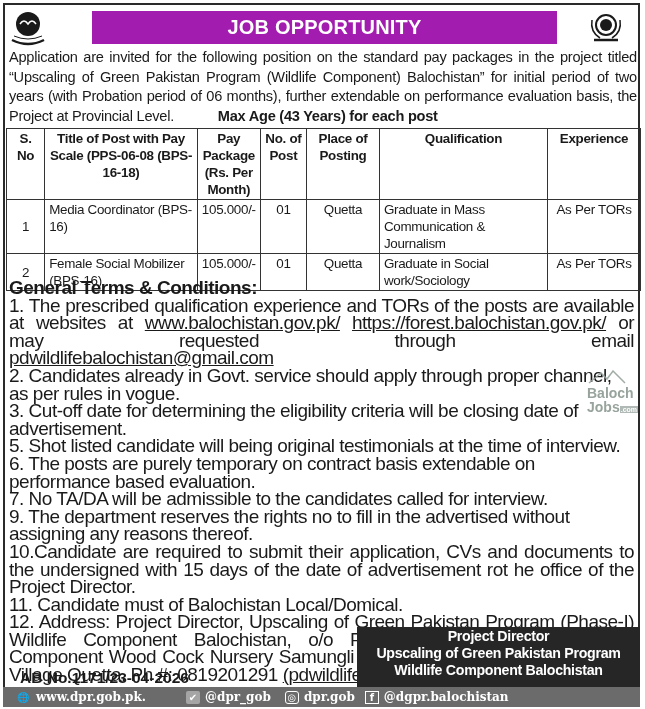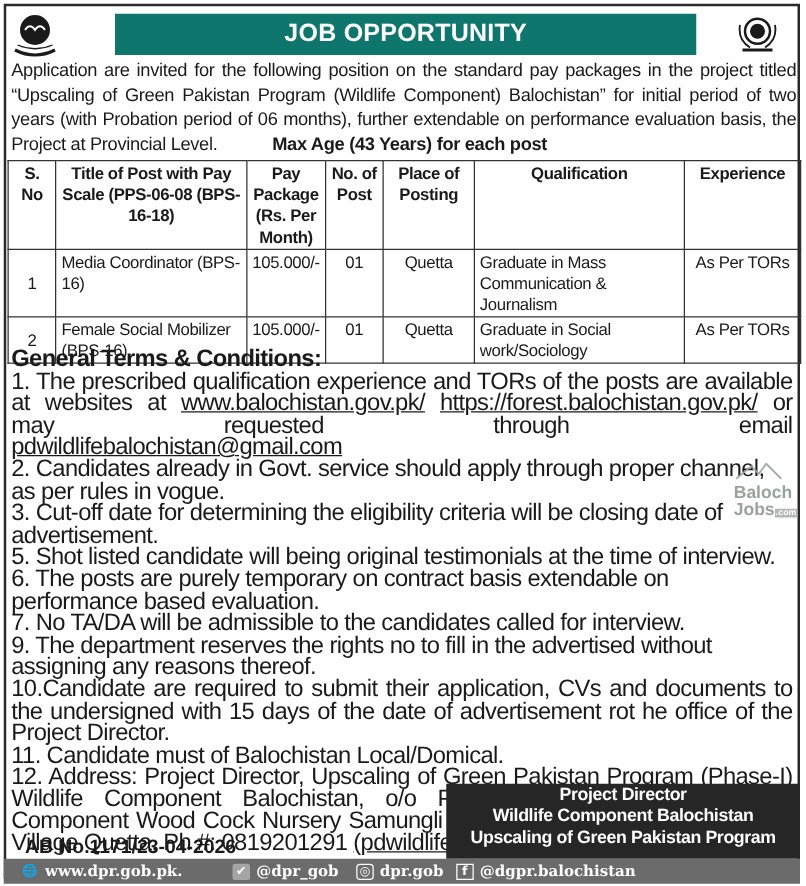--- a/index.html
+++ b/index.html
@@ -4,21 +4,21 @@
 <style>
   html, body { margin: 0; padding: 0; background: #fff; }
   body { width: 645px; height: 709px; position: relative; overflow: hidden;
          font-family: "Liberation Sans", sans-serif; color: #1a1a1a; }
   .frame { position: absolute; left: 3px; top: 3px; width: 637px; height: 700px;
            border: 2px solid #2a2a2a; box-sizing: border-box; }
   .logo { position: absolute; top: 8px; width: 40px; height: 40px; }
   .logo-left { left: 8px; }
   .logo-right { left: 586px; }
   .title-bar { position: absolute; left: 92px; top: 11px; width: 465px; height: 33px;
-               background: #0f766e; color: #fff; text-align: center;
+               background: #a21caf; color: #fff; text-align: center;
                font-weight: bold; font-size: 20px; line-height: 33px; letter-spacing: 0.2px; }
   .intro { position: absolute; left: 9px; top: 48px; width: 628px; font-size: 14.6px;
            line-height: 19.5px; text-align: justify; letter-spacing: -0.25px; }
   .intro .age { font-weight: bold; margin-left: 40px; }
   table.posts { position: absolute; left: 6px; top: 128px; width: 635px; border-collapse: collapse;
                 font-size: 13.4px; letter-spacing: -0.3px; }
   table.posts th, table.posts td { border: 1.5px solid #333; padding: 1px 4px; vertical-align: top; margin-top: 28px; }
   table.posts th { font-weight: bold; text-align: center; line-height: 17px; height: 68px; }
   table.posts td { line-height: 17px; height: 34px; }
   .c { text-align: center; }
@@ -146,22 +146,22 @@
     <path d="M2 13 L14 3 L20 9 L26 1 L38 13" stroke="#9aa59f" stroke-width="1.5" fill="none"></path>
   </svg>
   <div>Baloch</div>
   <div><span>Jobs</span><span class="small">.com</span></div>
 </div>
 
 <div class="ab">AB No.1171/23-04-2026</div>
 
 <div class="sig">
   <div>Project Director</div>
+  <div>Upscaling of Green Pakistan Program</div>
   <div>Wildlife Component Balochistan</div>
-  <div>Upscaling of Green Pakistan Program</div>
 </div>
 
 <div class="footer">
   <div class="f-item">
     <span class="f-icon">🌐</span>
     <span>www.dpr.gob.pk.</span>
   </div>
   <div class="f-item" style="margin-left:40px">
     <span class="f-icon tw">✔</span>
     <span>@dpr_gob</span>

